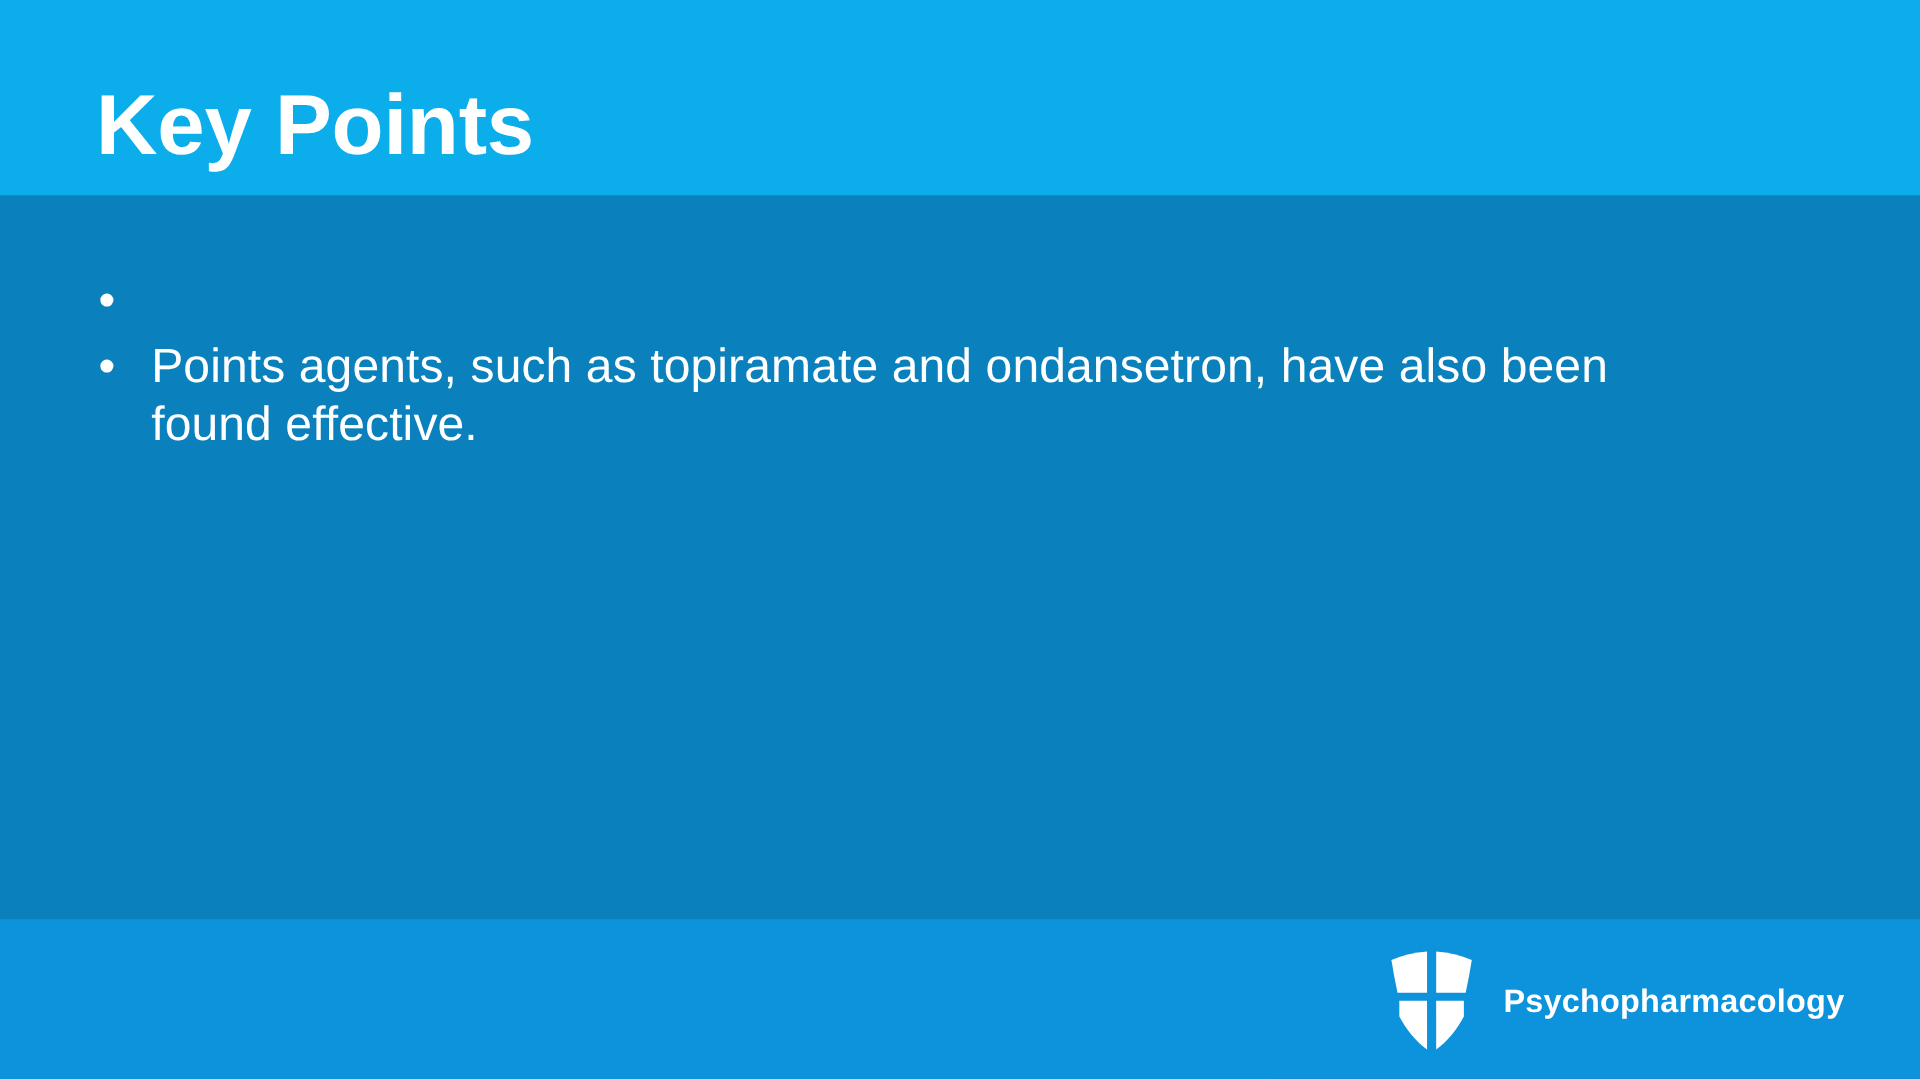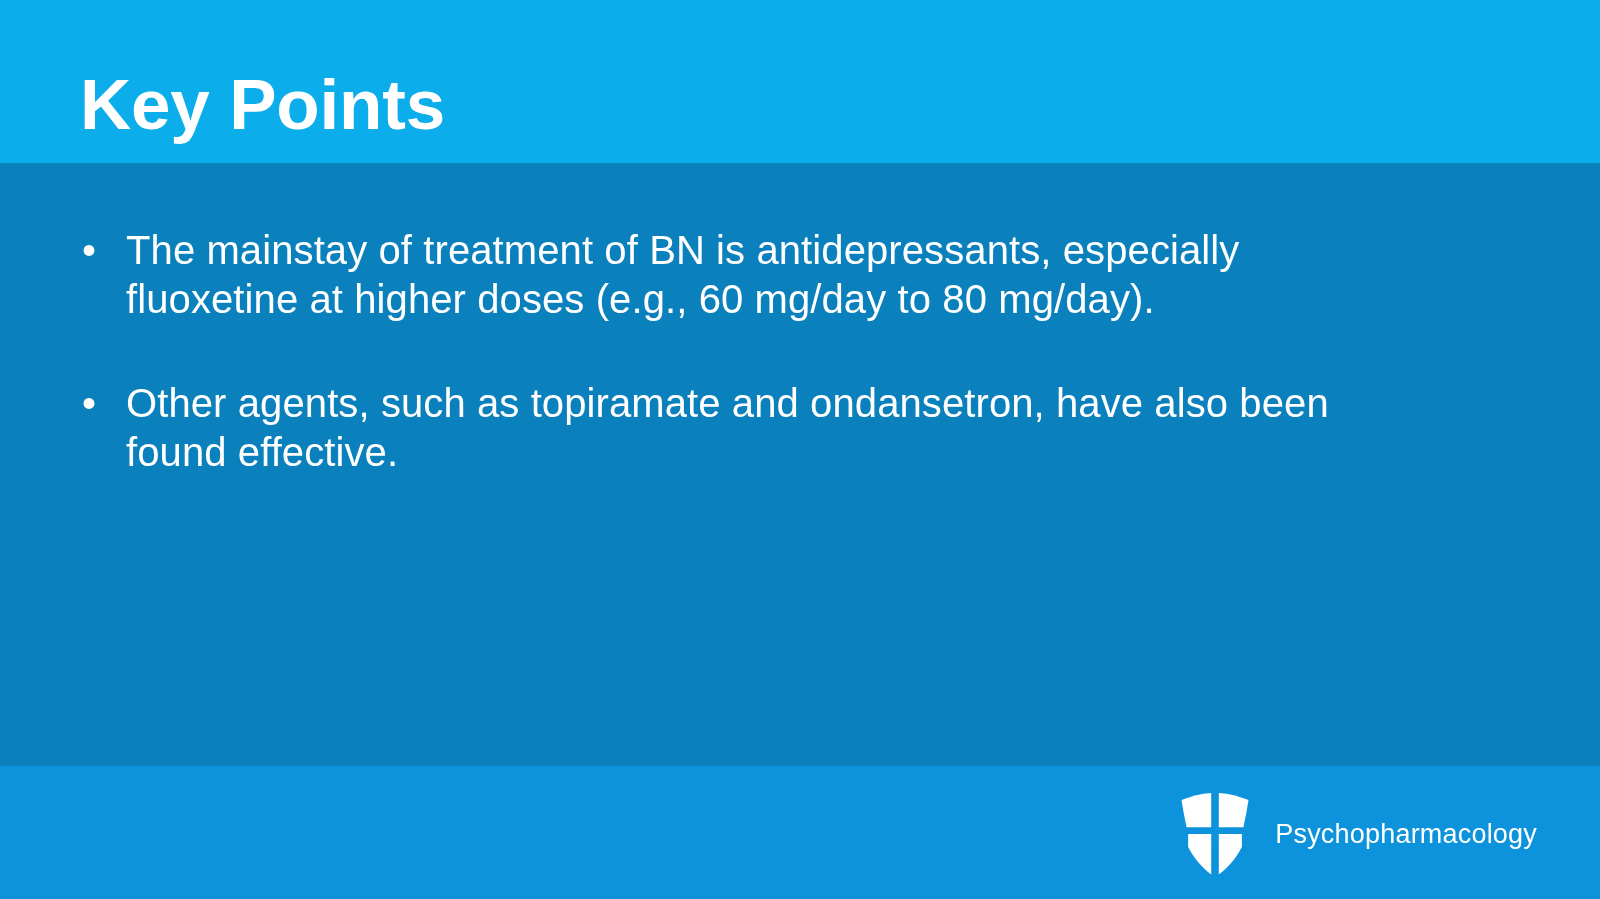--- a/index.html
+++ b/index.html
@@ -121,21 +121,21 @@
     width: 76px;
     height: 86px;
     display: block;
     flex: none;
   }
 
   .logo-wordmark {
     color: #ffffff;
     font-size: 27px;
     line-height: 33px;
-    font-weight: 400;
+    font-weight: 700;
     letter-spacing: 0.2px;
     white-space: nowrap;
   }
 
   .logo-line {
     display: block;
   }
 </style>
 </head>
 <body>
@@ -144,26 +144,25 @@
 
   <div class="header-band">
     <h1 class="slide-title">Key Points</h1>
   </div>
 
   <div class="body-area">
     <ul class="bullet-list">
 
       <li class="bullet-item bullet-1">
         <span class="bullet-marker">•</span>
-        <span class="bullet-text">The mainstay of treatment of BN is antidepressants, especially fluoxetine at higher doses (e.g., 60 mg/day to 80 mg/day).</span>
       </li>
 
       <li class="bullet-item bullet-2">
         <span class="bullet-marker">•</span>
-        <span class="bullet-text">Other agents, such as topiramate and ondansetron, have also been found effective.</span>
+        <span class="bullet-text">Points agents, such as topiramate and ondansetron, have also been found effective.</span>
       </li>
 
     </ul>
   </div>
 
   <div class="footer-band">
     <div class="logo">
 
       <svg class="logo-mark" viewBox="0 0 76 86" aria-hidden="true">
 

